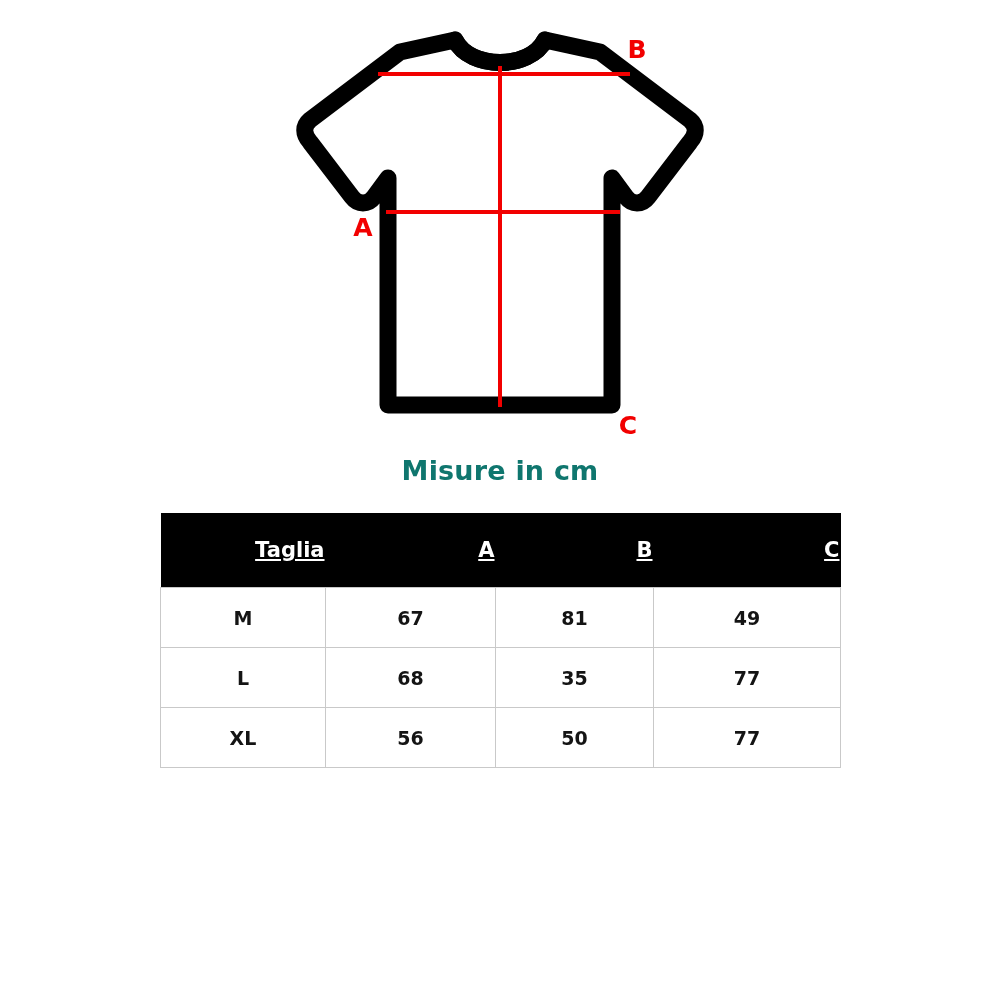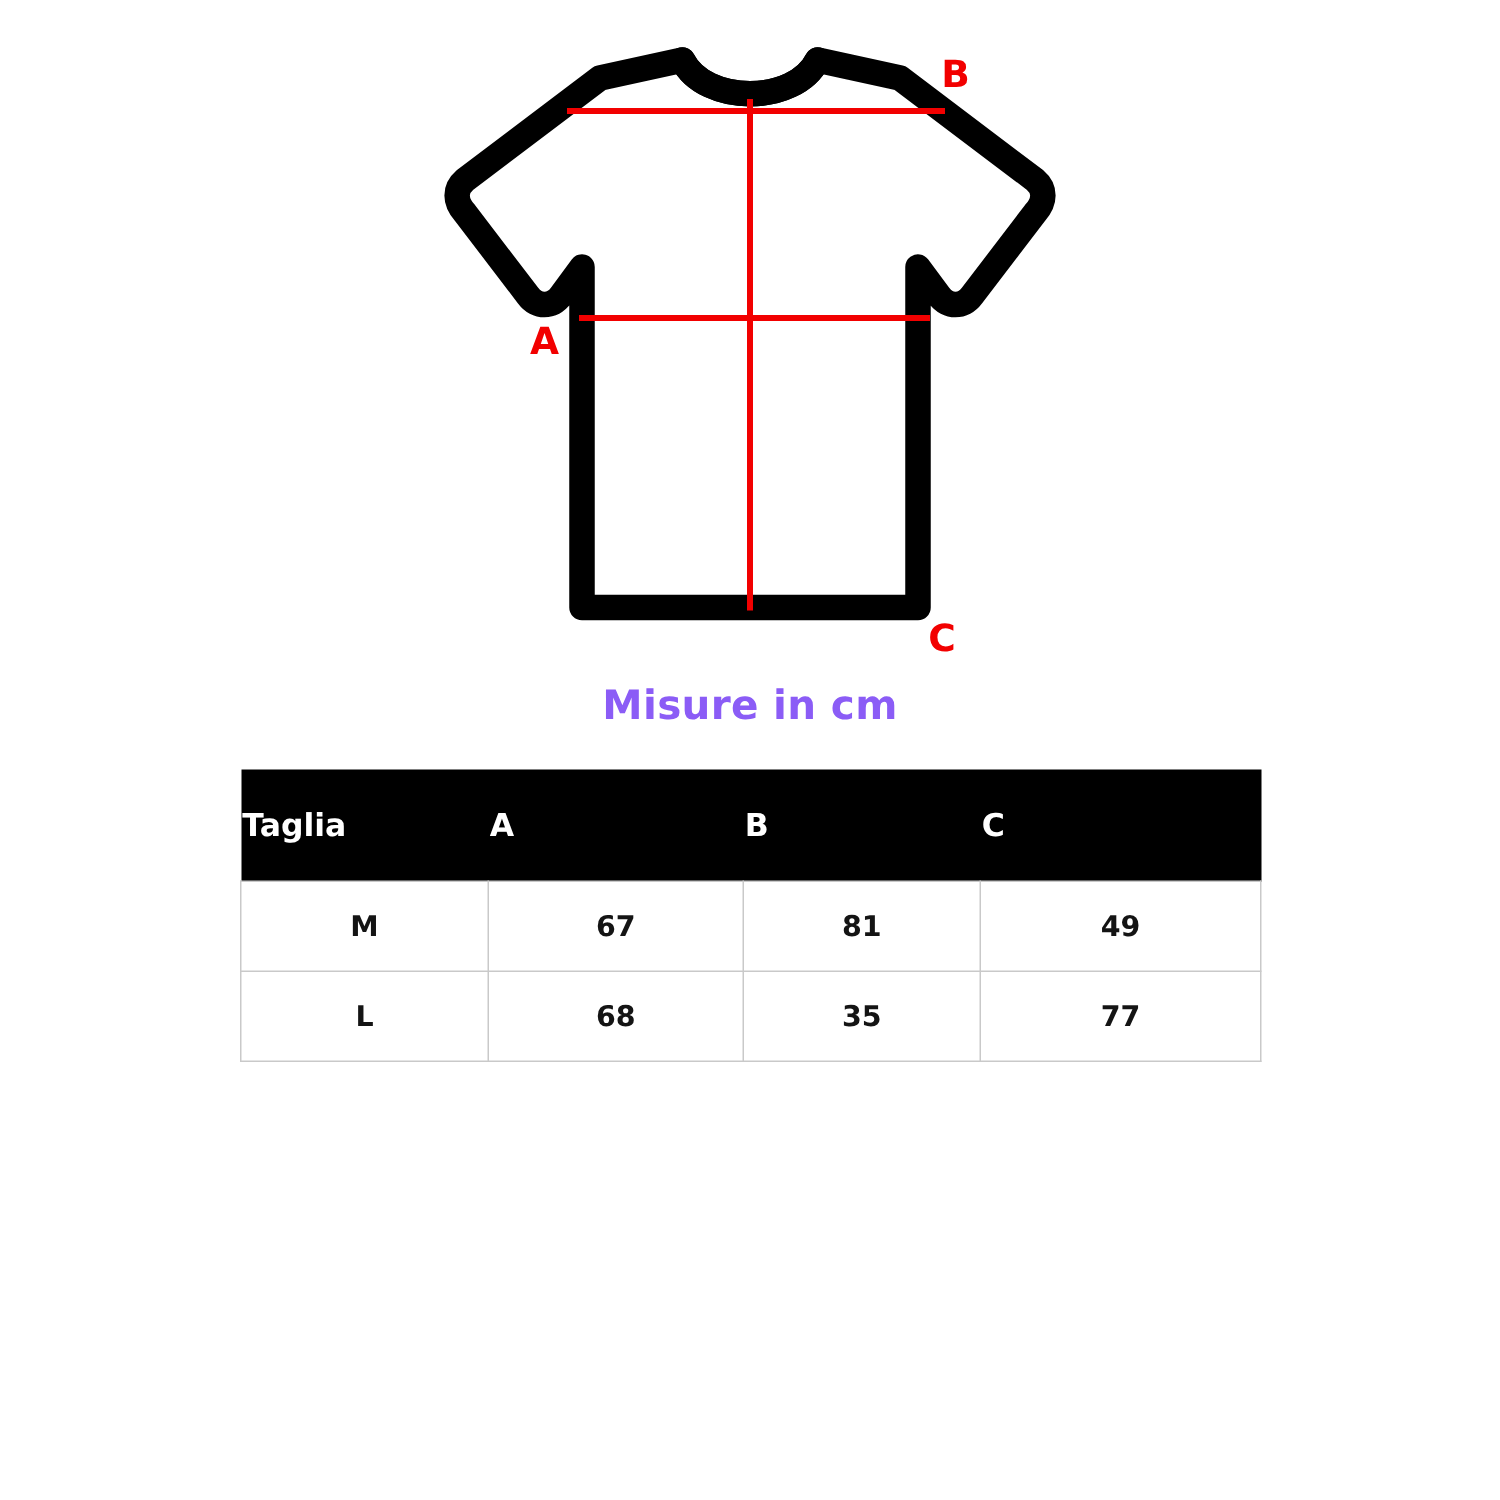--- a/index.html
+++ b/index.html
@@ -29,41 +29,42 @@
   }
   .caption {
     position: absolute;
     left: 0;
     top: 455px;
     width: 1000px;
     text-align: center;
     font-size: 27px;
     font-weight: 700;
     letter-spacing: 0.2px;
-    color: #8b5cf6;
+    color: #0f766e;
   }
   .table-wrap {
     position: absolute;
     left: 160px;
     top: 513px;
     width: 680px;
   }
   table.size-table {
     border-collapse: collapse;
     width: 680px;
     table-layout: fixed;
   }
   table.size-table th {
     background: #000000;
     color: #ffffff;
     font-size: 21px;
     font-weight: 700;
     height: 72px;
-    text-align: left;
+    text-align: right;
     border: none;
+    text-decoration: underline;
   }
   table.size-table td {
     background: #ffffff;
     color: #141414;
     font-size: 19px;
     font-weight: 700;
     height: 57px;
     text-align: center;
     border: 1px solid #c9c9c9;
   }
@@ -141,17 +142,23 @@
           <td>67</td>
           <td>81</td>
           <td>49</td>
         </tr>
         <tr>
           <td>L</td>
           <td>68</td>
           <td>35</td>
           <td>77</td>
         </tr>
+        <tr>
+          <td>XL</td>
+          <td>56</td>
+          <td>50</td>
+          <td>77</td>
+        </tr>
       </tbody>
     </table>
   </div>
 
 </div>
 
 </body></html>

